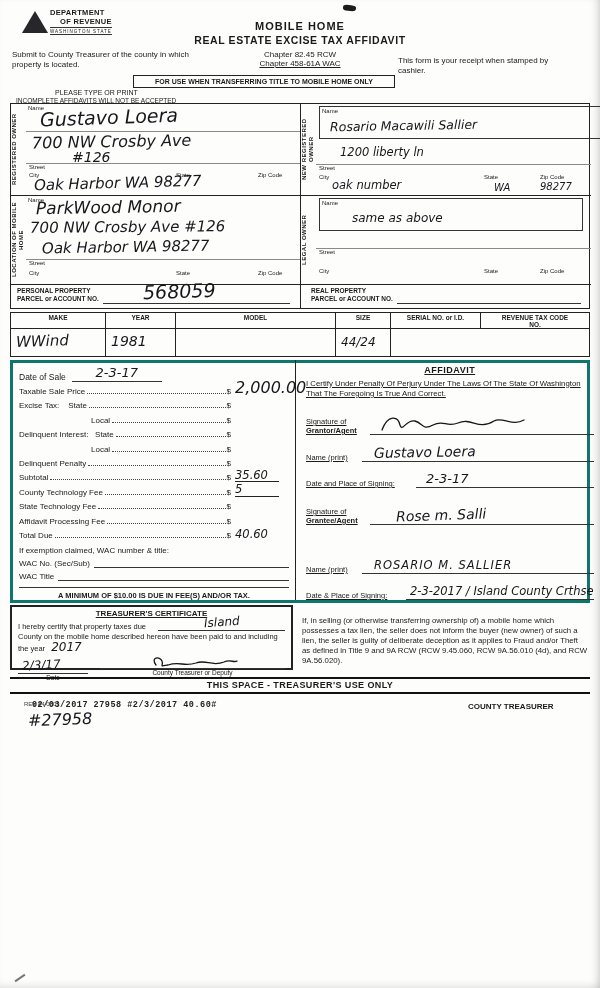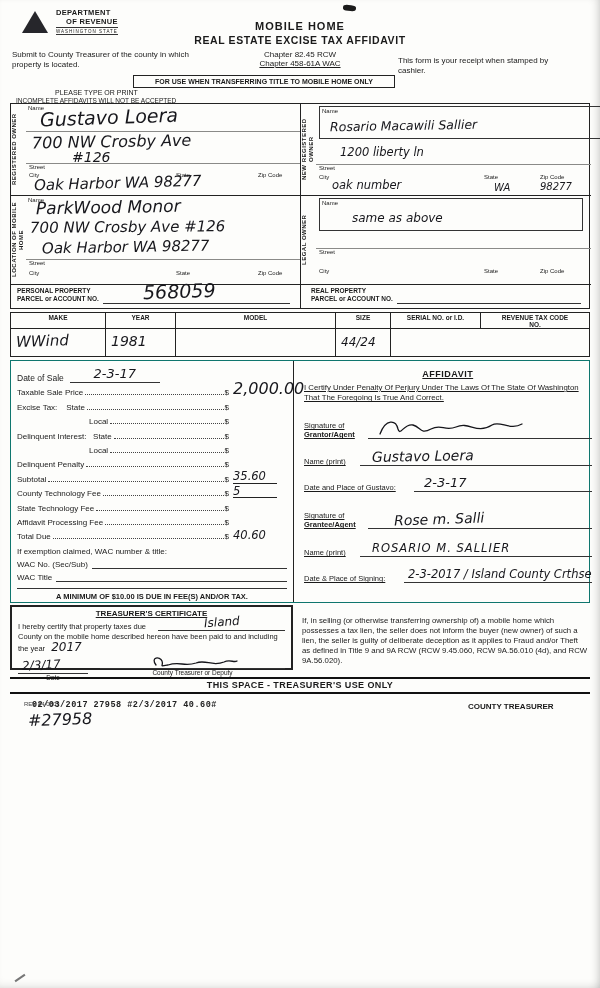--- a/index.html
+++ b/index.html
@@ -35,21 +35,21 @@
 </head>
 <body>
 
 <div class="page">
 
   <div class="abs" style="left:343px;top:5px;width:13px;height:6px;background:#1c1c1c;border-radius:40%;transform:rotate(6deg);"></div>
   <div class="abs" style="left:14px;top:977px;width:12px;height:2px;background:#777;transform:rotate(-35deg);"></div>
 
   <div class="abs" style="left:22px;top:8px;display:flex;align-items:flex-start;">
     <div style="width:0;height:0;border-left:13px solid transparent;border-right:13px solid transparent;border-bottom:22px solid #26262b;margin-top:3px;"></div>
-    <div style="margin-left:8px;">
+    <div style="margin-left:2px;">
       <div class="bold" style="font-size:7.5px;letter-spacing:.3px;">DEPARTMENT</div>
       <div class="bold" style="font-size:7.5px;letter-spacing:.3px;text-align:right;">OF REVENUE</div>
       <div style="font-size:4.5px;letter-spacing:1px;border-top:1px solid #333;border-bottom:1px solid #333;margin-top:1px;padding:.5px 0;">WASHINGTON STATE</div>
     </div>
   </div>
 
   <div class="abs ctr" style="left:150px;top:20px;width:300px;">
     <div class="bold" style="font-size:11px;letter-spacing:1px;">MOBILE HOME</div>
     <div class="bold" style="font-size:10.5px;letter-spacing:.6px;margin-top:2px;">REAL ESTATE EXCISE TAX AFFIDAVIT</div>
     <div style="font-size:8px;margin-top:4px;">Chapter 82.45 RCW</div>
@@ -160,21 +160,21 @@
     </div>
     <div class="vt-row">
       <div class="vt-vc" style="flex:0 0 95px;"><span class="hw" style="font-size:15px;transform:rotate(-2deg);">WWind</span></div>
       <div class="vt-vc" style="flex:0 0 70px;"><span class="hw" style="font-size:14px;">1981</span></div>
       <div class="vt-vc" style="flex:0 0 160px;"><span class="hw" style="font-size:13px;"></span></div>
       <div class="vt-vc" style="flex:0 0 55px;"><span class="hw" style="font-size:12px;">44/24</span></div>
       <div class="vt-vc noR" style="flex:1;"><span class="hw"></span></div>
     </div>
   </div>
 
-  <div class="abs" style="left:10px;top:360px;width:580px;height:243px;border:1px solid #0f766e;display:flex;">
+  <div class="abs" style="left:10px;top:360px;width:580px;height:243px;border:3px solid #0f766e;display:flex;align-items:flex-end;">
 
     <div style="flex:0 0 283px;border-right:1px solid #222;padding:4px 6px 0 6px;">
       <div style="display:flex;align-items:flex-end;height:18px;">
         <span style="font-size:8.5px;">Date of Sale</span>
         <span class="sline ctr" style="width:90px;margin-left:6px;"><span class="hw" style="font-size:13px;">2-3-17</span></span>
       </div>
 
       <div class="fee-row">
         <span class="fee-label">Taxable Sale Price</span>
           <span class="leader"></span>
@@ -269,35 +269,35 @@
           </svg>
         </div>
       </div>
 
       <div style="display:flex;align-items:flex-end;margin-top:8px;">
         <span style="font-size:7.5px;flex:0 0 56px;">Name (print)</span>
         <span class="sline" style="flex:1;padding-left:12px;"><span class="hw" style="font-size:14px;transform:rotate(-1deg);">Gustavo Loera</span></span>
       </div>
 
       <div style="display:flex;align-items:flex-end;margin-top:7px;">
-        <span style="font-size:7.5px;flex:0 0 110px;">Date and Place of Gustavo:</span>
+        <span style="font-size:7.5px;flex:0 0 110px;">Date and Place of Signing:</span>
         <span class="sline" style="flex:1;padding-left:10px;"><span class="hw" style="font-size:13px;">2-3-17</span></span>
       </div>
 
       <div style="display:flex;align-items:flex-end;margin-top:18px;">
         <div style="font-size:7.5px;line-height:1.2;flex:0 0 64px;">
           <div>Signature of</div>
           <div class="bold">Grantee/Agent</div>
         </div>
         <span class="sline" style="flex:1;padding-left:26px;"><span class="hw" style="font-size:14px;transform:rotate(-2deg);">Rose m. Salli</span></span>
       </div>
 
       <div style="display:flex;align-items:flex-end;margin-top:9px;">
         <span style="font-size:7.5px;flex:0 0 56px;">Name (print)</span>
-        <span class="sline" style="flex:1;padding-left:12px;"><span class="hw" style="font-size:11.5px;letter-spacing:1px;">ROSARIO M. SALLIER</span></span>
+        <span class="sline" style="flex:1;padding-left:12px;margin-top:21px;"><span class="hw" style="font-size:11.5px;letter-spacing:1px;">ROSARIO M. SALLIER</span></span>
       </div>
 
       <div style="display:flex;align-items:flex-end;margin-top:7px;">
         <span style="font-size:7.5px;flex:0 0 100px;">Date &amp; Place of Signing:</span>
         <span class="sline" style="flex:1;padding-left:4px;"><span class="hw" style="font-size:11.5px;">2-3-2017 / Island County Crthse</span></span>
       </div>
     </div>
   </div>
 
   <div class="abs" style="left:10px;top:605px;width:283px;height:65px;border:2px solid #222;padding:2px 6px 0 6px;">

